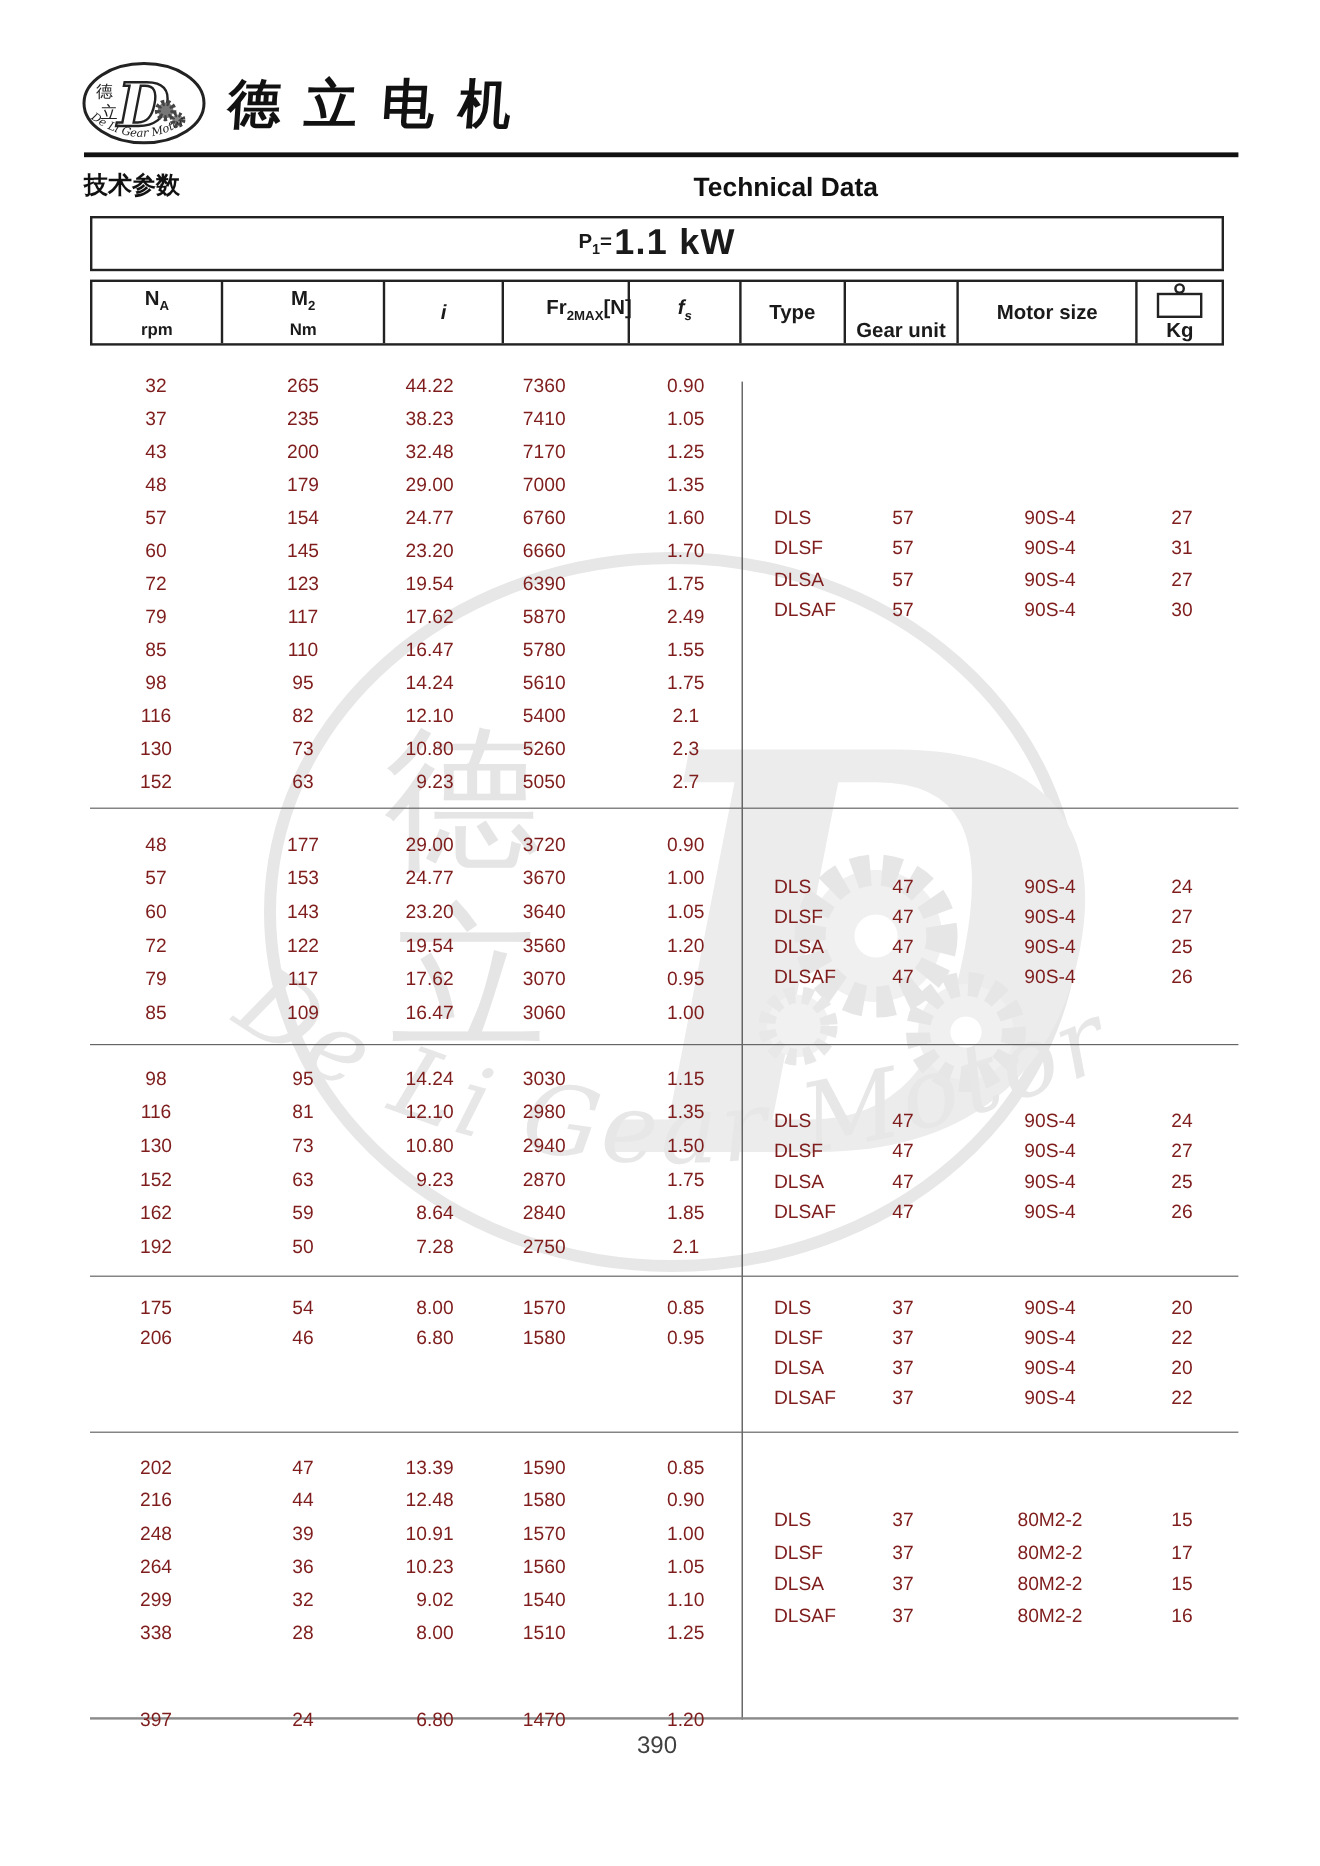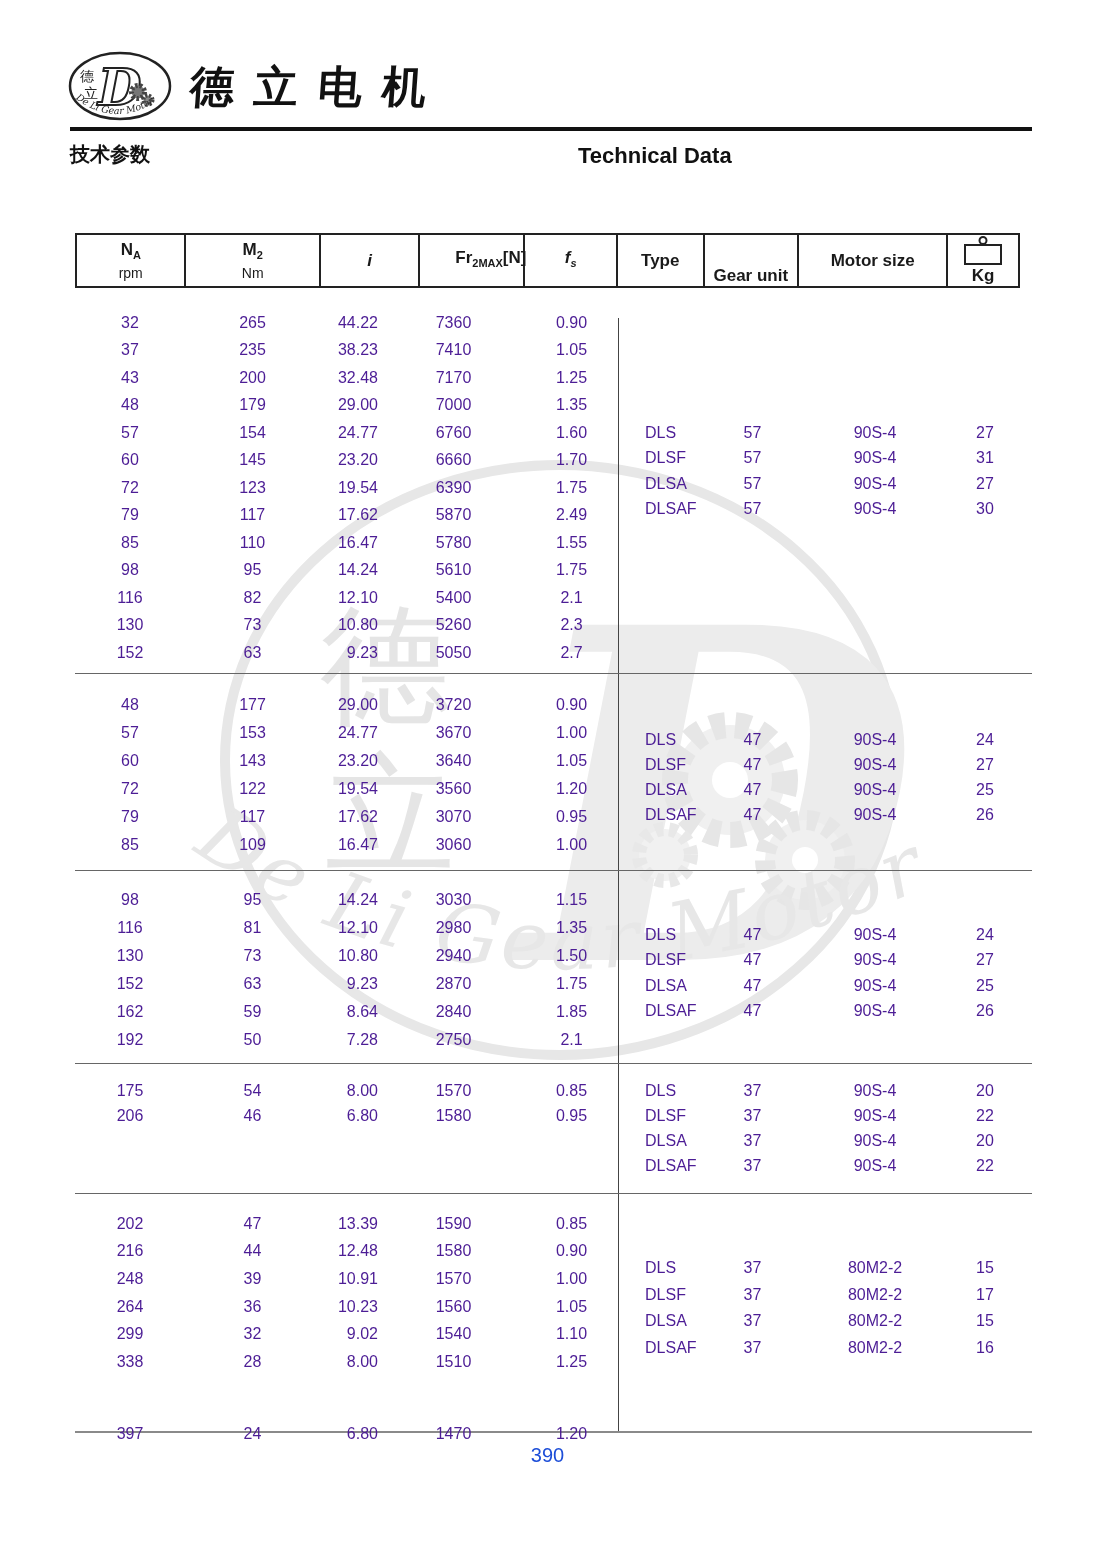--- a/index.html
+++ b/index.html
@@ -18,37 +18,37 @@
   .p-small{font-size:17px;font-weight:bold}
   .p-small sub{font-size:12px}
   .p-big{font-size:30px;font-weight:bold;margin-left:2px;letter-spacing:1px}
   .hdr{position:absolute;left:75px;top:233px;width:945px;height:55px;border:2px solid #222;
         box-sizing:border-box;display:flex}
   .hcell{display:flex;flex-direction:column;align-items:center;justify-content:center;
         border-right:2px solid #222;box-sizing:border-box;flex-shrink:1}
   .hcell:last-child{border-right:none}
   .hmain{font-size:17px;font-weight:bold;line-height:20px;white-space:nowrap}
   .hmain sub{font-size:11px;font-weight:bold}
-  .hsub{font-size:14px;line-height:16px;font-weight:normal}
+  .hsub{font-size:14px;line-height:16px;font-weight:bold}
   .kg-icon{position:relative;width:34px;height:20px;border:2px solid #222;margin:9px 0 1px 0;background:#fff}
   .kg-icon::before{content:"";position:absolute;left:50%;top:-10px;transform:translateX(-50%);
         width:5px;height:5px;border:2px solid #222;border-radius:50%;background:#fff}
   .data{position:absolute;left:75px;top:290px;width:945px;height:1143px}
   .vline{position:absolute;left:543px;top:28px;width:1px;height:1115px;background:#444}
   .sep{position:absolute;left:0;width:957px;height:1px;background:#666}
   .bottom-rule{position:absolute;left:0;top:1141px;width:957px;height:2px;background:#8a8a8a}
-  .drow,.mrow{position:absolute;display:flex;align-items:center;font-size:16px;color:#4c1d95}
+  .drow,.mrow{position:absolute;display:flex;align-items:center;font-size:16px;color:#7f1d1d}
   .cell{box-sizing:border-box;text-align:center;white-space:nowrap}
   .c0{width:110px}.c1{width:135px}
   .c2{width:100px;text-align:right;padding-right:42px}
   .c3{width:105px;padding-right:38px}
   .c4{width:93px}
   .m0{width:87px;text-align:left;padding-left:27px}
   .m1{width:95px}.m2c{width:150px}.m3{width:70px}
-  .pageno{position:absolute;left:75px;top:1444px;width:945px;text-align:center;font-size:20px;color:#1d4ed8}
+  .pageno{position:absolute;left:75px;top:1444px;width:945px;text-align:center;font-size:20px;color:#404040}
 </style>
 </head>
 <body>
 
 <div class="page">
 
   <svg class="wm" width="820" height="660" viewBox="0 0 820 660">
     <ellipse cx="420" cy="300" rx="335" ry="295" fill="none" stroke="#e7e7e7" stroke-width="10"></ellipse>
     <text x="180" y="250" font-size="130" fill="#e5e5e5" font-family="DejaVu Serif,serif">德</text>
     <text x="185" y="400" font-size="130" fill="#e5e5e5" font-family="DejaVu Serif,serif">立</text>
@@ -82,20 +82,24 @@
         <textPath href="#logo-arc" startOffset="4%">De Li Gear Motor</textPath>
       </text>
     </svg>
 
     <div class="brand-name">德立电机</div>
     <div class="top-rule"></div>
 
     <div class="sec-cn">技术参数</div>
     <div class="sec-en">Technical Data</div>
 
+    <div class="title-box">
+      <span class="p-small"><span>P</span><sub>1</sub><span>=</span></span>
+      <span class="p-big">1.1 kW</span>
+    </div>
 
     <div class="hdr" id="hdr">
         <div class="hcell" style="width: 110px;">
           <div class="hmain">N<sub>A</sub></div>
           <div class="hsub">rpm</div>
         </div>
         <div class="hcell" style="width: 135px;">
           <div class="hmain">M<sub>2</sub></div>
           <div class="hsub">Nm</div>
         </div>

